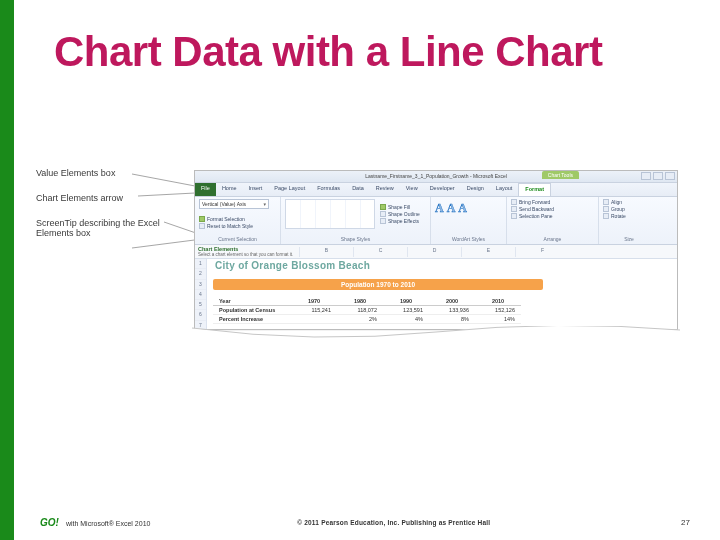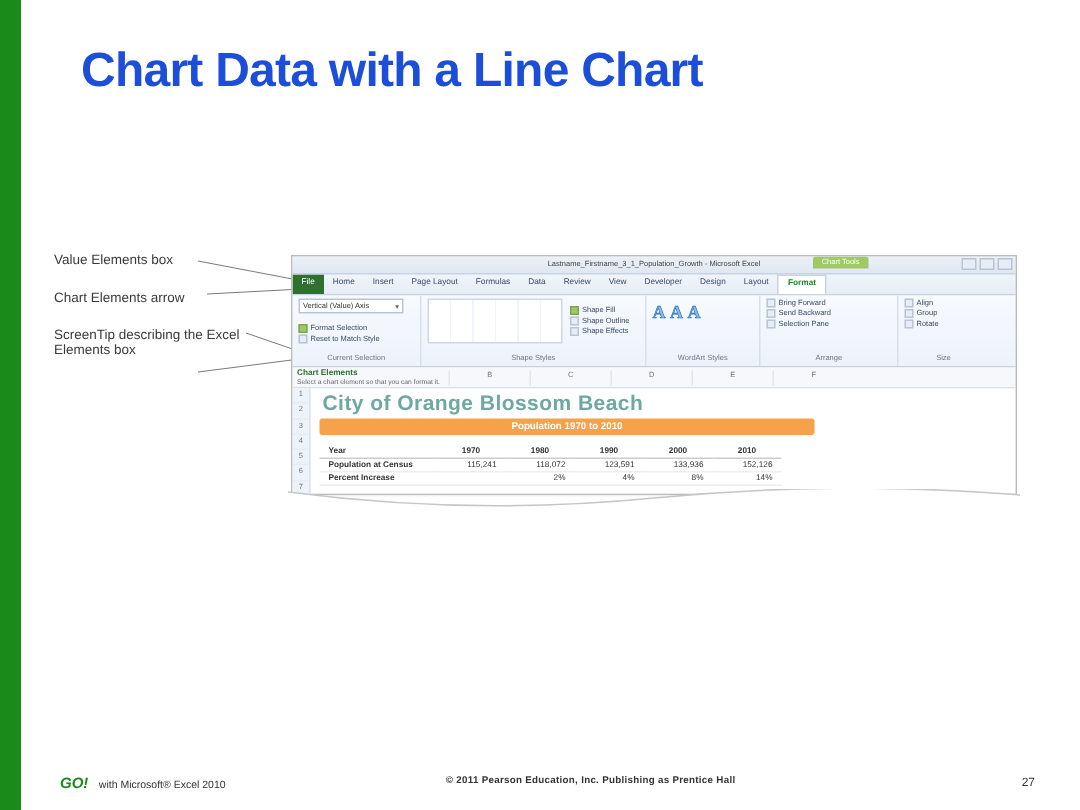--- a/index.html
+++ b/index.html
@@ -1,19 +1,19 @@
 <!DOCTYPE html>
 <html><head>
 <meta charset="utf-8">
 <style>
   * { box-sizing: border-box; margin: 0; padding: 0; }
   html, body { width: 720px; height: 540px; font-family: Arial, sans-serif; background: #fff; }
   .page { position: relative; width: 720px; height: 540px; }
   .green-bar { position: absolute; left: 0; top: 0; width: 14px; height: 540px; background: #1a8a1a; }
-  .title { position: absolute; left: 54px; top: 28px; font-size: 32px; font-weight: bold; color: #1d4ed8; letter-spacing: -0.5px; }
+  .title { position: absolute; left: 54px; top: 28px; font-size: 42px; font-weight: bold; color: #be185d; letter-spacing: -0.5px; }
   .figure { position: absolute; left: 36px; top: 168px; width: 660px; height: 170px; }
   .callouts { position: absolute; left: 0; top: 0; width: 160px; font-size: 9px; color: #3a3a3a; line-height: 1.2; }
   .callouts div { margin-bottom: 14px; }
   .excel { position: absolute; left: 158px; top: 2px; width: 484px; height: 160px; border: 1px solid #bbb; background: #f6f8fb; overflow: hidden; box-shadow: 0 1px 0 rgba(0,0,0,.05); }
   .ex-titlebar { height: 12px; background: linear-gradient(#ecf1f8,#dfe7f2); border-bottom: 1px solid #c9d2e0; position: relative; font-size: 5px; color: #444; }
   .ex-titlebar .tn { position:absolute; left:50%; top:2px; transform:translateX(-50%); white-space:nowrap; }
   .ex-titlebar .tools { position:absolute; right:98px; top:0; background:#9fc967; color:#fff; padding:1px 6px; border-radius:2px 2px 0 0; font-size:5px; }
   .ex-titlebar .wbtns { position:absolute; right:2px; top:1px; display:flex; gap:2px; }
   .ex-titlebar .wbtns span { width:10px; height:8px; background:#e7edf6; border:1px solid #b8c4d6; display:inline-block; }
   .ex-tabs { height: 14px; background: linear-gradient(#f0f4fb,#e7edf6); border-bottom: 1px solid #c9d2e0; display:flex; font-size:5.5px; color:#3a4a66; }
@@ -36,30 +36,30 @@
   .mini .swb { width:6px; height:6px; background:#e7edf6; border:1px solid #b8c4d6; display:inline-block; }
   .ex-sub { height:14px; background:#f6f8fb; border-bottom:1px solid #d7dfeb; position:relative; }
   .sublbl { position:absolute; left:3px; top:1px; font-size:5.5px; font-weight:bold; color:#2f6f2f; }
   .tip { position:absolute; left:3px; top:8px; font-size:4.5px; color:#666; line-height:1; }
   .colhdr { position:absolute; left:104px; top:2px; right:2px; height:10px; display:flex; }
   .colhdr span { width:54px; text-align:center; font-size:5px; color:#6a768c; border-left:1px solid #e0e6f0; }
   .ex-grid { position:relative; height:72px; background:#fff; }
   .rownums { position:absolute; left:0; top:0; width:12px; background:#eef2f9; border-right:1px solid #dbe2ee; height:100%; display:flex; flex-direction:column; }
   .rownums span { flex:1; font-size:5px; color:#6a768c; text-align:center; border-bottom:1px solid #e8ecf4; line-height:9px; }
   .sheet { position:absolute; left:12px; top:0; right:0; height:100%; }
-  .ctitle { position:absolute; left:8px; top:1px; font-size:14px; font-weight:bold; color:#6ea8a0; letter-spacing:.3px; font-family: "Arial Black", Arial, sans-serif; }
+  .ctitle { position:absolute; left:8px; top:1px; font-size:10px; font-weight:bold; color:#6ea8a0; letter-spacing:.3px; font-family: "Arial Black", Arial, sans-serif; }
   .cstrip { position:absolute; left:6px; top:20px; width:330px; height:11px; background:#f6a24a; text-align:center; color:#fff; font-size:6.5px; font-weight:bold; line-height:11px; border-radius:2px; }
   .tbl { position:absolute; left:6px; top:38px; font-size:5.5px; color:#333; }
   .tbl table { border-collapse:collapse; }
   .tbl th, .tbl td { padding:1px 6px; border-bottom:1px solid #eee; text-align:right; min-width:46px; }
   .tbl th:first-child, .tbl td:first-child { text-align:left; min-width:78px; font-weight:bold; }
   .tbl thead th { font-weight:bold; text-align:center; border-bottom:1px solid #ccc; }
   .curve { position:absolute; left:156px; top:158px; width:488px; height:18px; }
   .leader { stroke:#6a6a6a; stroke-width:0.6; fill:none; }
-  .footer { position:absolute; left:40px; right:30px; bottom:12px; display:flex; justify-content:space-between; align-items:flex-start; font-size:7px; color:#333; }
+  .footer { position:absolute; left:40px; right:30px; bottom:12px; display:flex; justify-content:space-between; align-items:center; font-size:7px; color:#333; }
   .footer .logo { font-weight:bold; font-style:italic; color:#1a8a1a; font-size:10px; margin-right:4px; }
   .footer .left { display:flex; align-items:baseline; gap:3px; }
   .footer .center { font-weight:bold; font-size:6.5px; letter-spacing:.2px; }
   .footer .pg { font-size:8px; color:#333;margin-left:44px; }
 </style>
 </head>
 <body>
 
 <div class="page">
   <div class="green-bar"></div>

